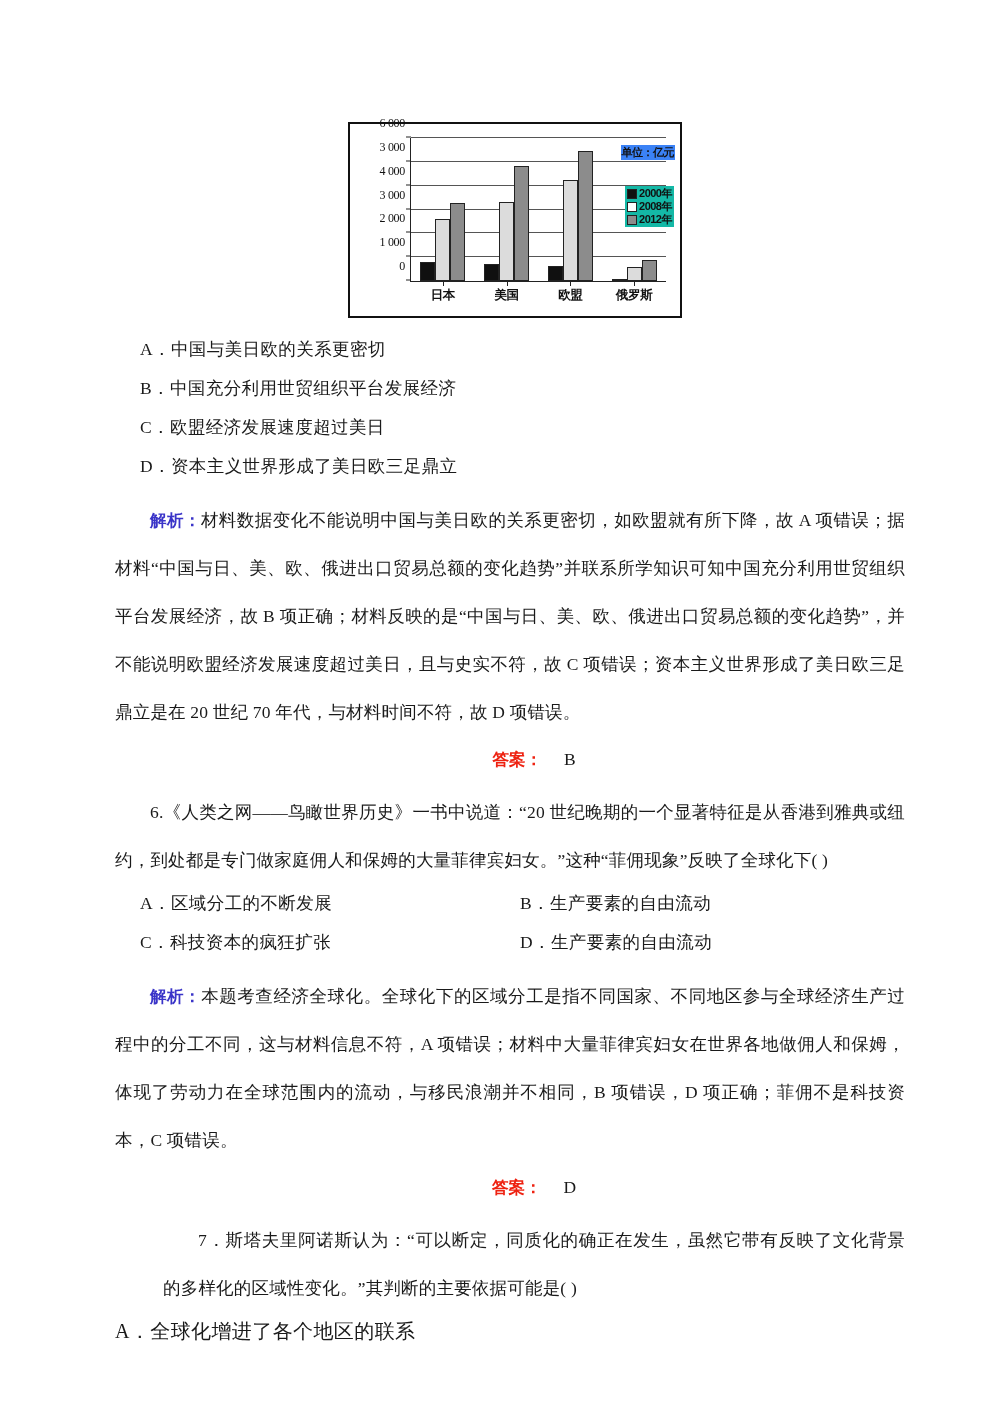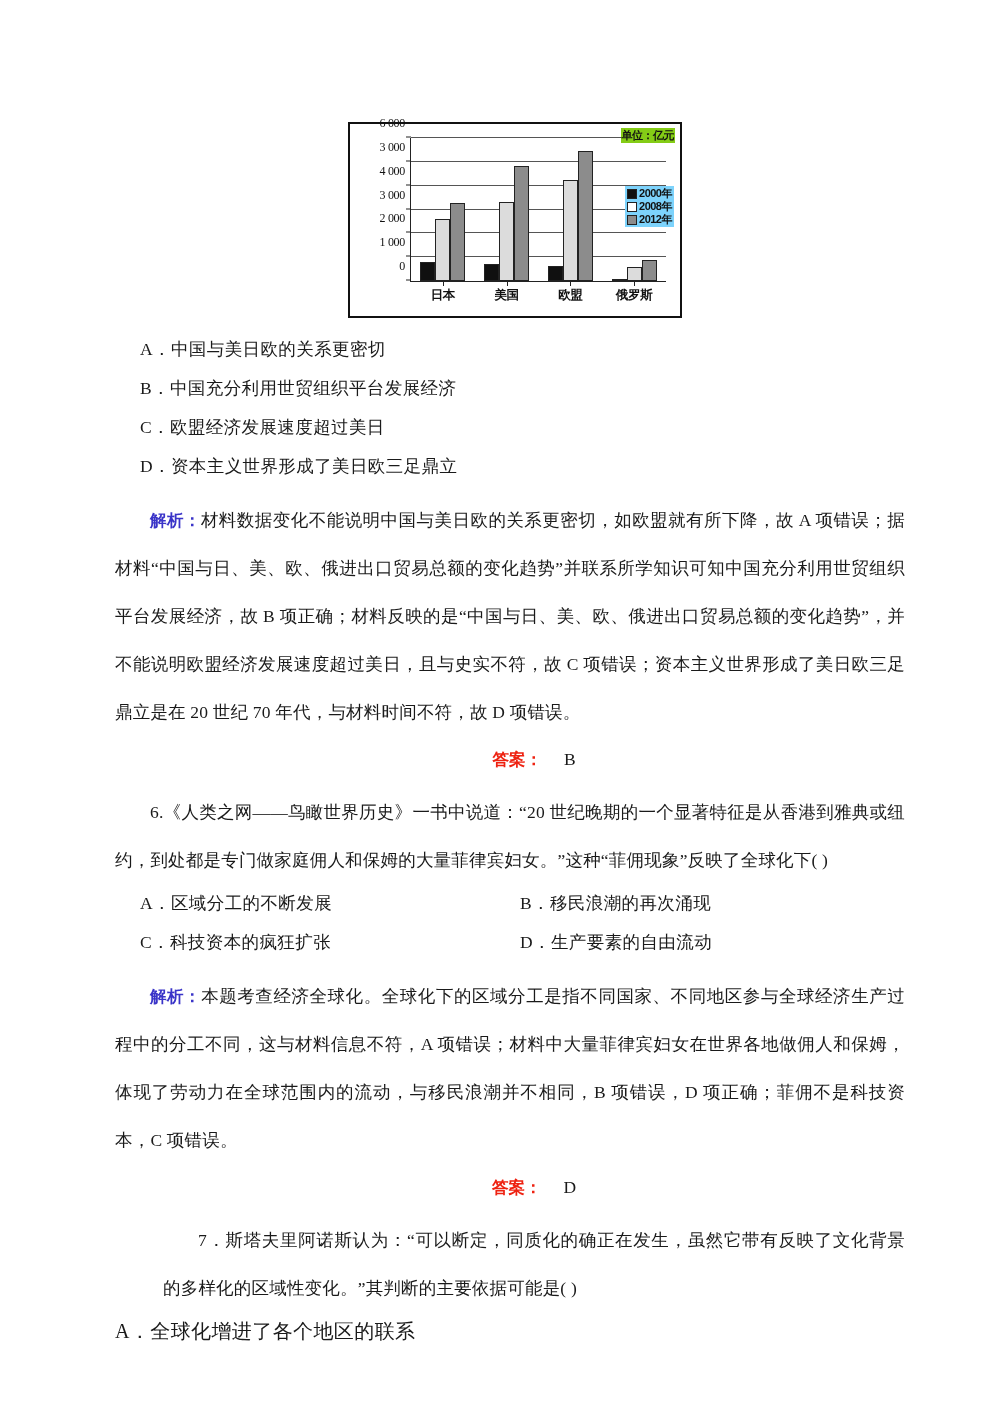--- a/index.html
+++ b/index.html
@@ -35,26 +35,26 @@
     box-sizing: border-box;
   }
   .chart-inner {
     position: relative;
     width: 100%;
     height: 100%;
   }
   .unit-label {
     position: absolute;
     right: 5px;
-    top: 4px;
+    top: 21px;
     font-size: 11px;
     font-family: "Liberation Sans", "DejaVu Sans", sans-serif;
     font-weight: bold;
     color: #111;
-    background: #84cc16;
+    background: #3b82f6;
     padding: 0 1px;
     z-index: 6;
     letter-spacing: -0.5px;
     text-align: right;
   }
   .plot {
     position: absolute;
     left: 60px;
     top: 14px;
     right: 14px;
@@ -131,21 +131,21 @@
     font-family: "Liberation Sans", "DejaVu Sans", sans-serif;
     font-weight: bold;
     color: #111;
     letter-spacing: -0.3px;
   }
   .legend {
     position: absolute;
     right: 6px;
     top: 62px;
     z-index: 7;
-    background: #7dd3fc;
+    background: #14b8a6;
     padding: 1px 2px;
   }
   .legend-row {
     display: flex;
     align-items: center;
     gap: 2px;
     font-size: 11px;
     font-family: "Liberation Sans", "DejaVu Sans", sans-serif;
     font-weight: bold;
     line-height: 13px;
@@ -322,21 +322,21 @@
     </div>
 
     <div class="answer-row">
       <span class="label-daan">答案：</span><span class="ans-val">B</span>
     </div>
 
     <div class="para q-block" style="text-indent:35px;">6.《人类之网——鸟瞰世界历史》一书中说道：“20 世纪晚期的一个显著特征是从香港到雅典或纽约，到处都是专门做家庭佣人和保姆的大量菲律宾妇女。”这种“菲佣现象”反映了全球化下(    )</div>
 
     <div class="opt-two-col">
       <div class="col">A．区域分工的不断发展</div>
-      <div class="col right">B．移民浪潮的再次涌现</div>
+      <div class="col right">B．生产要素的自由流动</div>
     </div>
     <div class="opt-two-col">
       <div class="col">C．科技资本的疯狂扩张</div>
       <div class="col right">D．生产要素的自由流动</div>
     </div>
 
     <div class="gap-sm"></div>
 
     <div class="para">
       <span class="label-jiexi">解析：</span><span>本题考查经济全球化。全球化下的区域分工是指不同国家、不同地区参与全球经济生产过程中的分工不同，这与材料信息不符，A 项错误；材料中大量菲律宾妇女在世界各地做佣人和保姆，体现了劳动力在全球范围内的流动，与移民浪潮并不相同，B 项错误，D 项正确；菲佣不是科技资本，C 项错误。</span>

